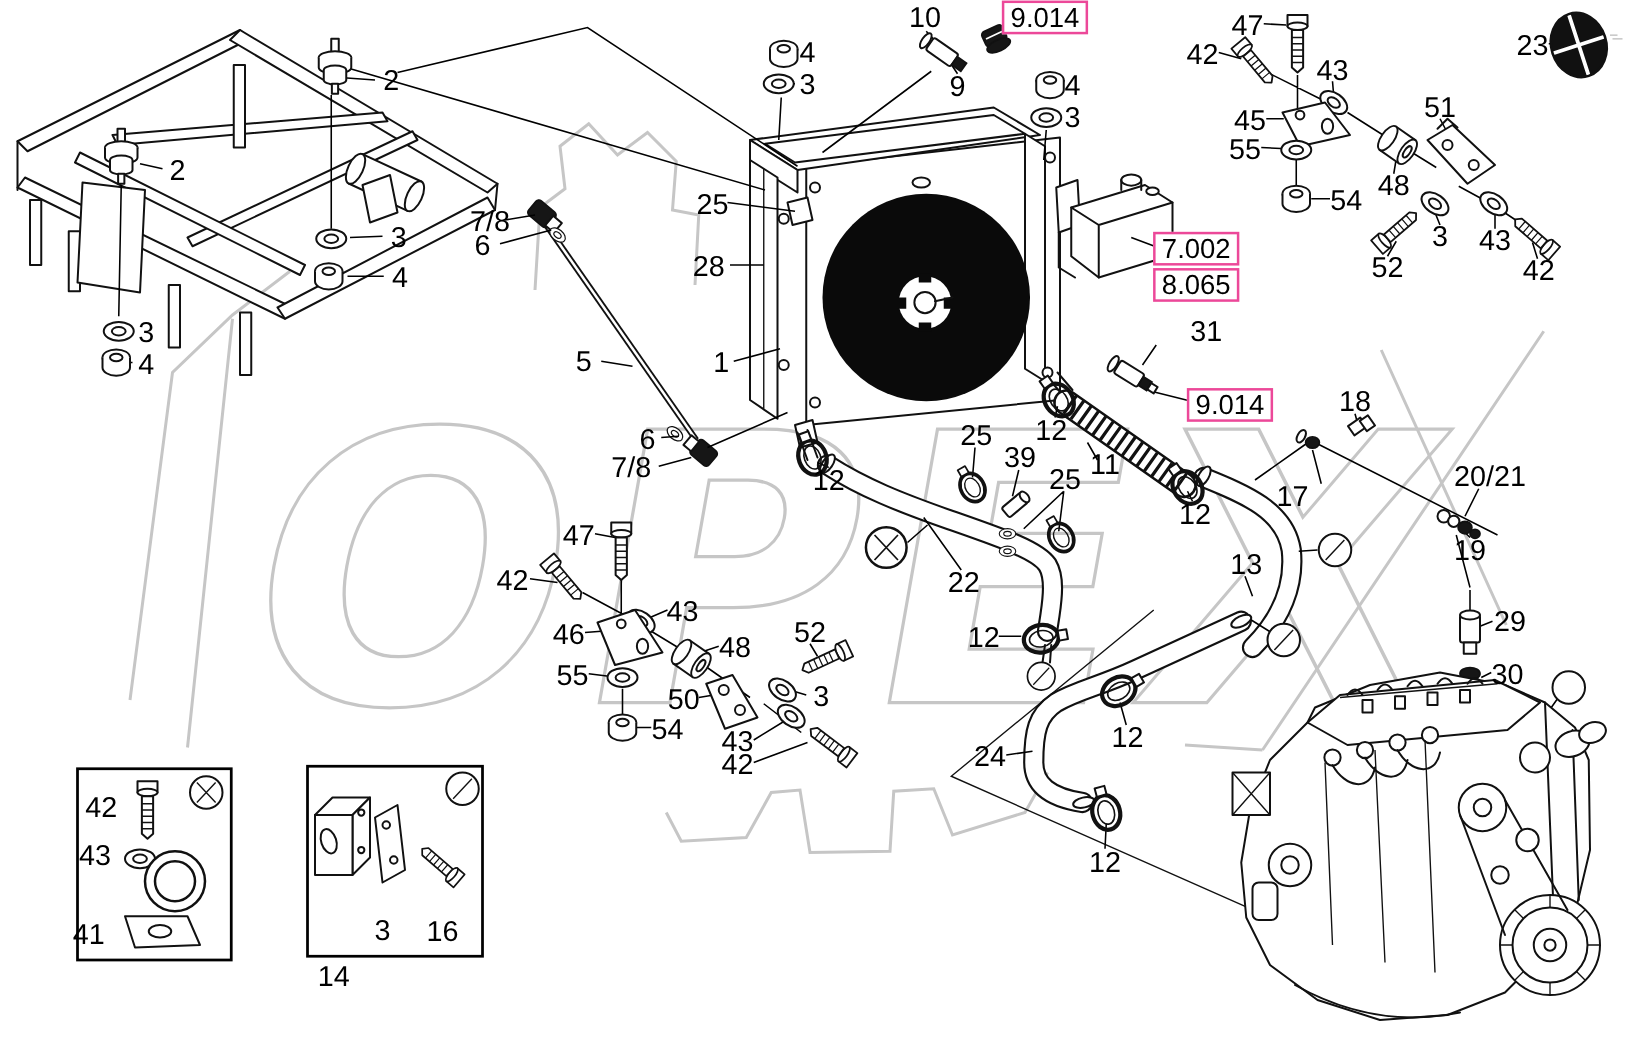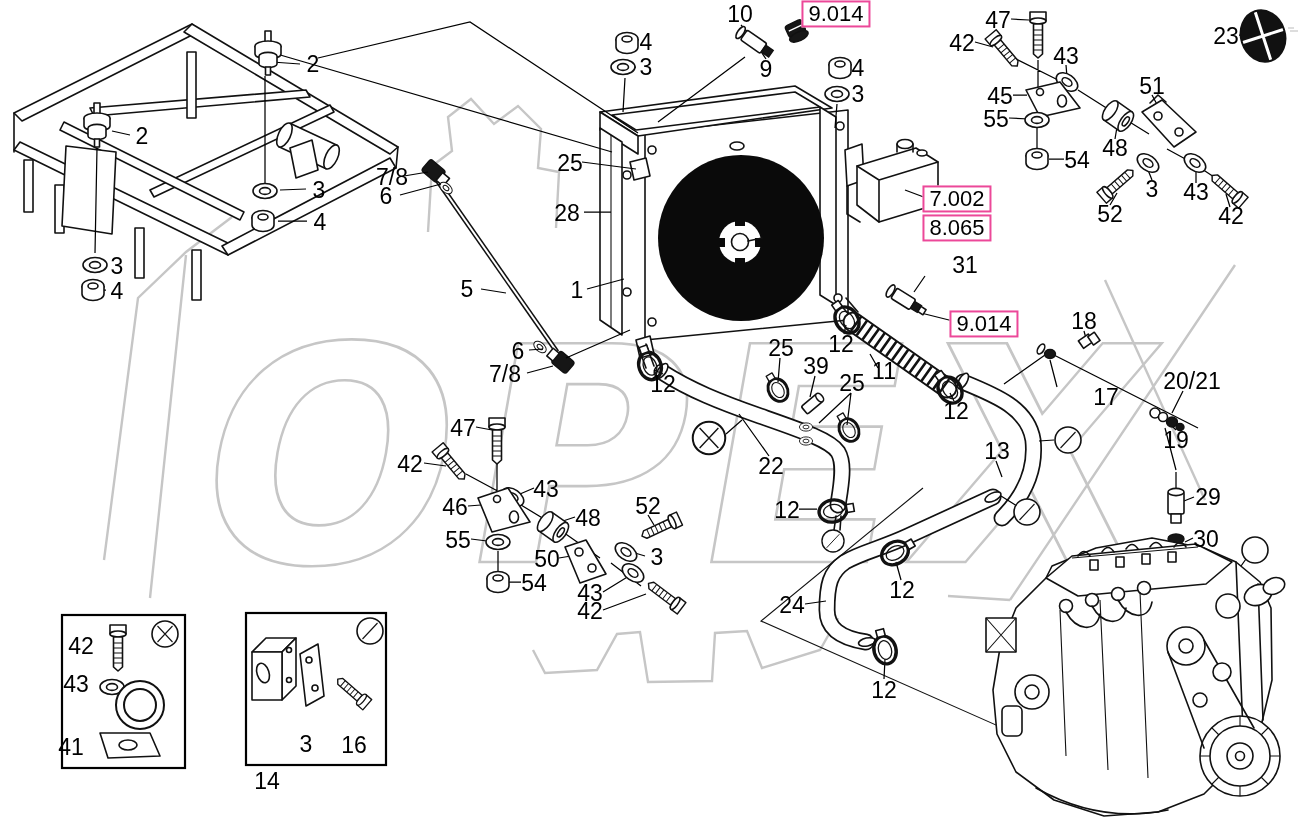--- a/index.html
+++ b/index.html
@@ -453,21 +453,21 @@
       <div class="callout boxed" style="left: 984px; top: 324px;">9.014</div>
       <div class="callout" style="left: 663px; top: 384px;">12</div>
       <div class="callout" style="left: 841px; top: 344px;">12</div>
       <div class="callout" style="left: 884px; top: 371px;">11</div>
       <div class="callout" style="left: 956px; top: 411px;">12</div>
       <div class="callout" style="left: 781px; top: 348px;">25</div>
       <div class="callout" style="left: 816px; top: 366px;">39</div>
       <div class="callout" style="left: 852px; top: 383px;">25</div>
       <div class="callout" style="left: 771px; top: 466px;">22</div>
       <div class="callout" style="left: 997px; top: 451px; text-align: center;">13</div>
-      <div class="callout" style="left: 1106px; top: 397px;">17</div>
+      <div class="callout" style="left: 1034px; top: 397px;">17</div>
       <div class="callout" style="left: 1084px; top: 321px;">18</div>
       <div class="callout" style="left: 1192px; top: 381px;">20/21</div>
       <div class="callout" style="left: 1176px; top: 440px;">19</div>
       <div class="callout" style="left: 787px; top: 510px;">12</div>
       <div class="callout" style="left: 792px; top: 605px;">24</div>
       <div class="callout" style="left: 902px; top: 590px;">12</div>
       <div class="callout" style="left: 884px; top: 690px;">12</div>
       <div class="callout" style="left: 1208px; top: 497px;">29</div>
       <div class="callout" style="left: 1206px; top: 539px;">30</div>
       <div class="callout" style="left: 463px; top: 428px;">47</div>

